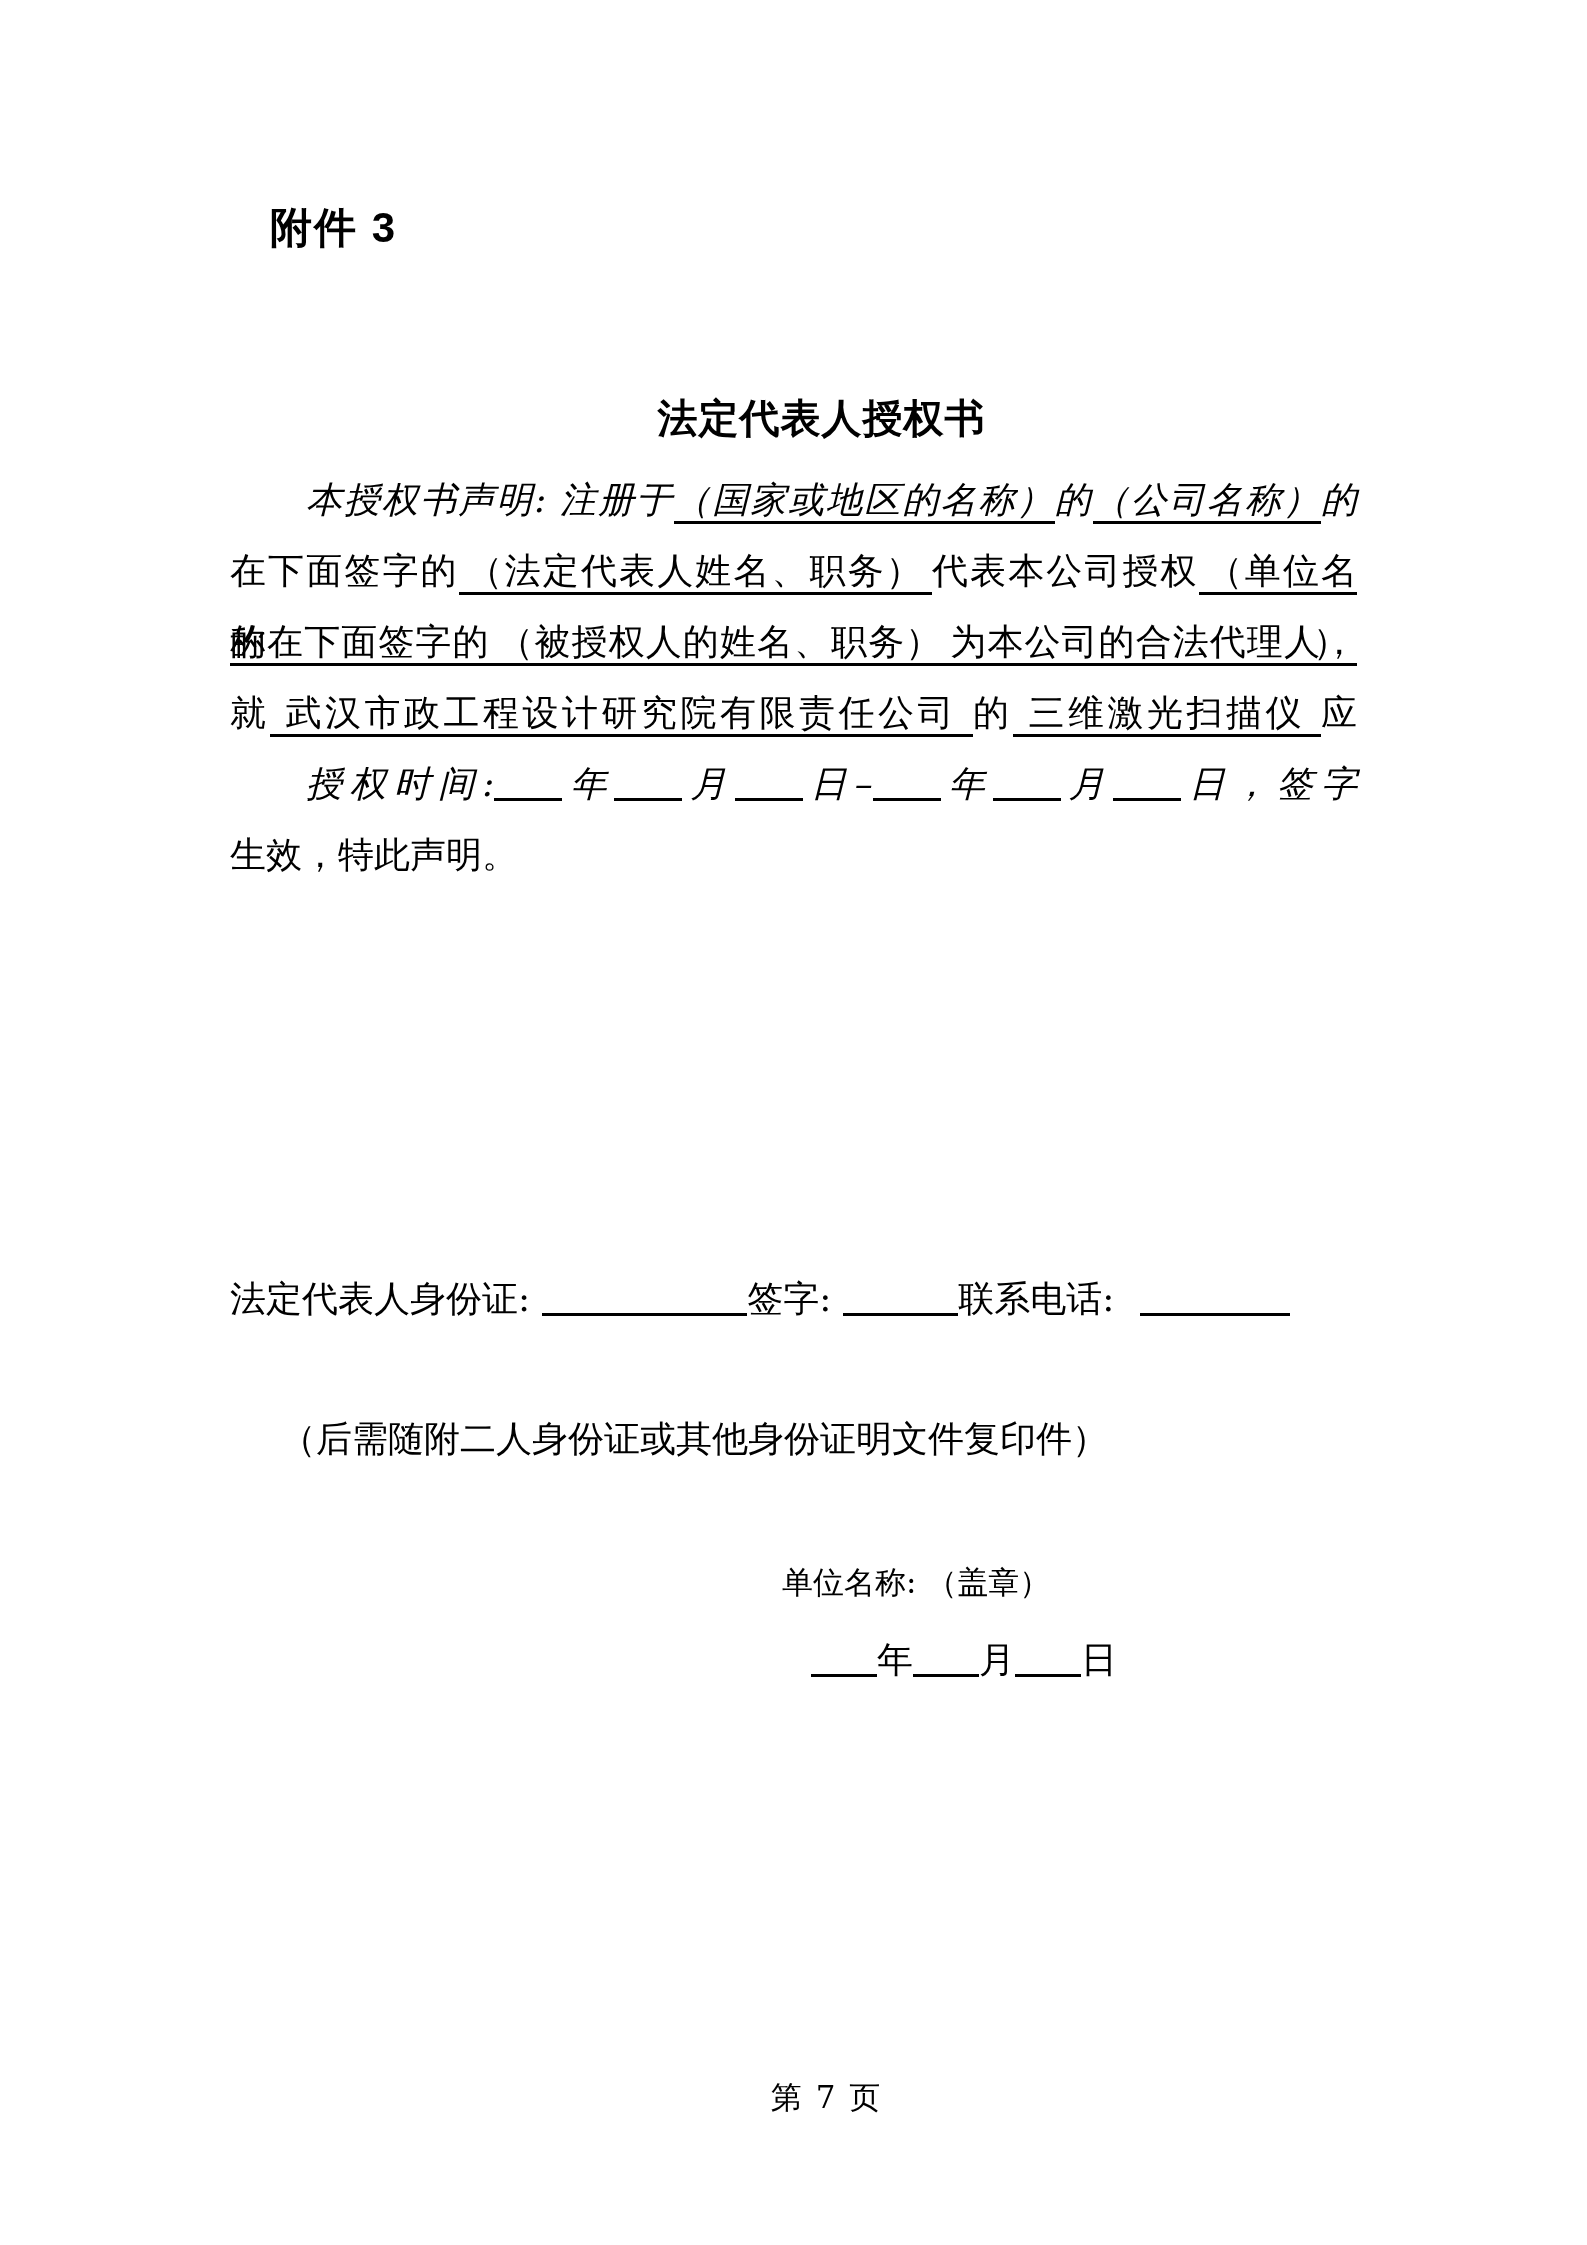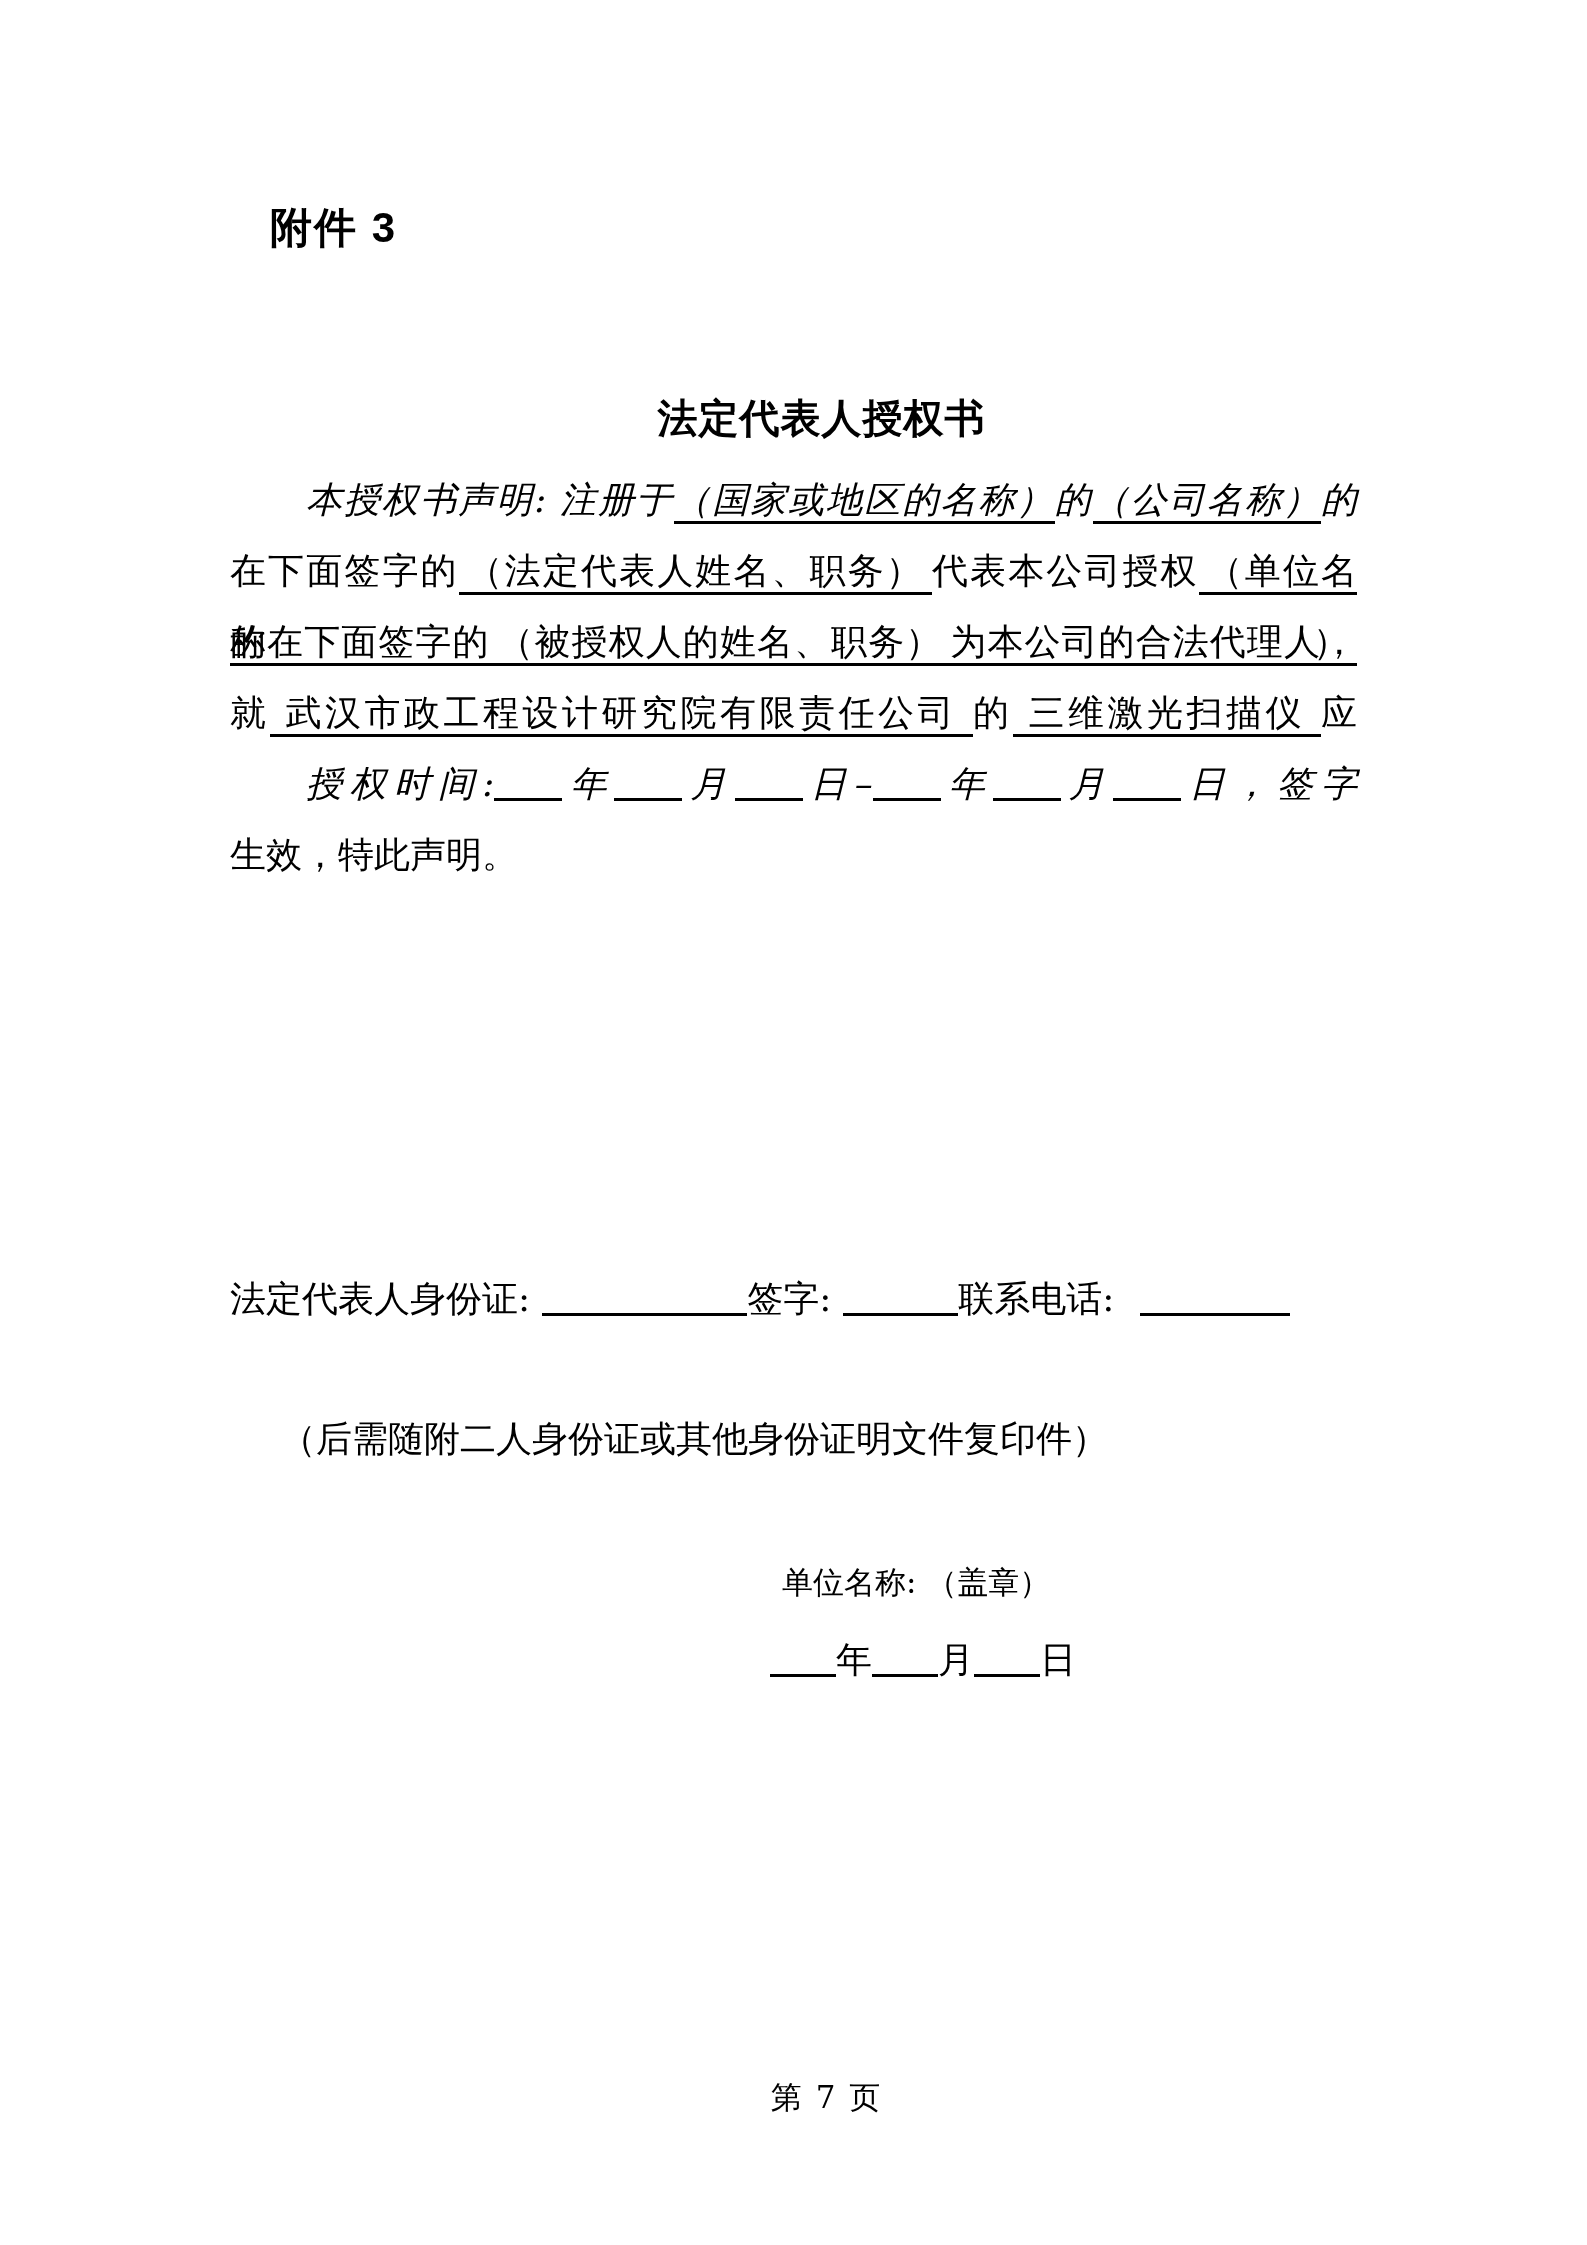--- a/index.html
+++ b/index.html
@@ -68,21 +68,21 @@
   .note-line {
     position:absolute; left:280px; top:1403px; width:1100px;
     font-size:36px; line-height:71px;
   }
 
   .seal-unit {
     position:absolute; left:782px; top:1562px;
     font-size:31px; line-height:40px;
   }
   .seal-date {
-    position:absolute; left:770px; top:1640px;
+    position:absolute; left:811px; top:1640px;
     font-size:36px; line-height:40px; white-space:nowrap;
   }
 
   .page-footer {
     position:absolute; left:0; top:2079px; width:100%;
     text-align:center; font-size:31px; line-height:36px;
     letter-spacing:2px;
     padding-left:33px;
   }
 </style>

